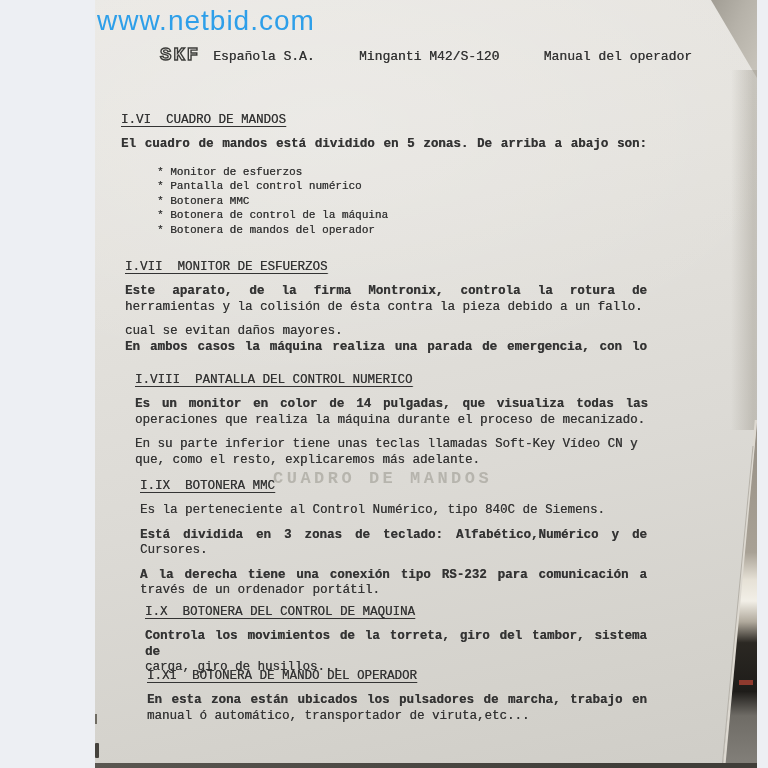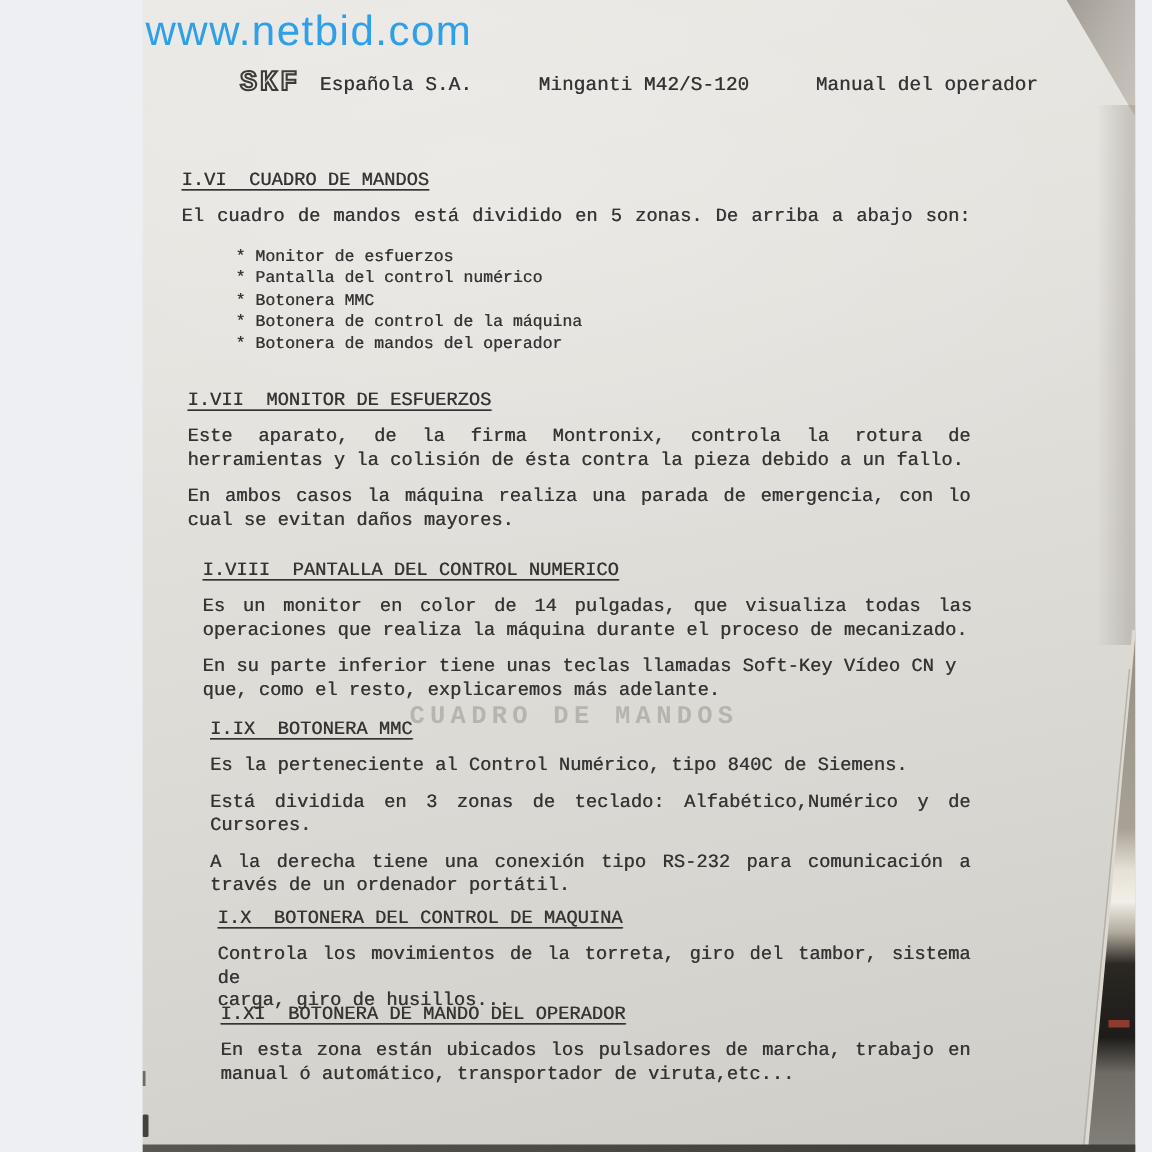--- a/index.html
+++ b/index.html
@@ -33,21 +33,21 @@
     -webkit-text-stroke:1.4px #3c3c3a;
     text-shadow:none;
   }
   .sec{position:absolute;color:#333;text-shadow:0.3px 0 0 rgba(40,40,40,0.7);}
   .sec h2{
     margin:0;font-size:12.5px;font-weight:400;line-height:15px;
     text-decoration:underline;text-underline-offset:2.5px;white-space:pre;
   }
   .para{margin:9px 0 0 0;font-size:12.5px;line-height:15.5px;}
   .pline{display:block;}
-  .pline.j{text-align:justify;text-align-last:justify;}
+  .pline.j{text-align:justify;text-align-last:justify;font-weight:bold;}
   .bullets{list-style:none;margin:12px 0 0 0;padding:0 0 0 36px;
     font-size:11px;line-height:14.5px;white-space:pre;}
   .ghost{
     position:absolute;left:178px;top:469px;
     font-size:17px;letter-spacing:3.5px;white-space:pre;
     color:rgba(152,149,140,0.55);filter:blur(0.5px);font-weight:600;
   }
   .corner{
     position:absolute;top:0;right:0;width:46px;height:78px;
     clip-path:polygon(0 0,100% 0,100% 100%);
@@ -89,22 +89,22 @@
         </div>
         <ul class="bullets"><li>* Monitor de esfuerzos</li><li>* Pantalla del control numérico</li><li>* Botonera MMC</li><li>* Botonera de control de la máquina</li><li>* Botonera de mandos del operador</li></ul>
       </div>
       <div class="sec" style="top: 260px; left: 30px; width: 522px;">
         <h2>I.VII  MONITOR DE ESFUERZOS</h2>
         <div class="para">
           <span class="pline j">Este aparato, de la firma Montronix, controla la rotura de</span>
           <span class="pline">herramientas y la colisión de ésta contra la pieza debido a un fallo.</span>
         </div>
         <div class="para">
+          <span class="pline">cual se evitan daños mayores.</span>
           <span class="pline j">En ambos casos la máquina realiza una parada de emergencia, con lo</span>
-          <span class="pline">cual se evitan daños mayores.</span>
         </div>
       </div>
       <div class="sec" style="top: 373px; left: 40px; width: 513px;">
         <h2>I.VIII  PANTALLA DEL CONTROL NUMERICO</h2>
         <div class="para">
           <span class="pline j">Es un monitor en color de 14 pulgadas, que visualiza todas las</span>
           <span class="pline">operaciones que realiza la máquina durante el proceso de mecanizado.</span>
         </div>
         <div class="para">
           <span class="pline">En su parte inferior tiene unas teclas llamadas Soft-Key Vídeo CN y</span>

